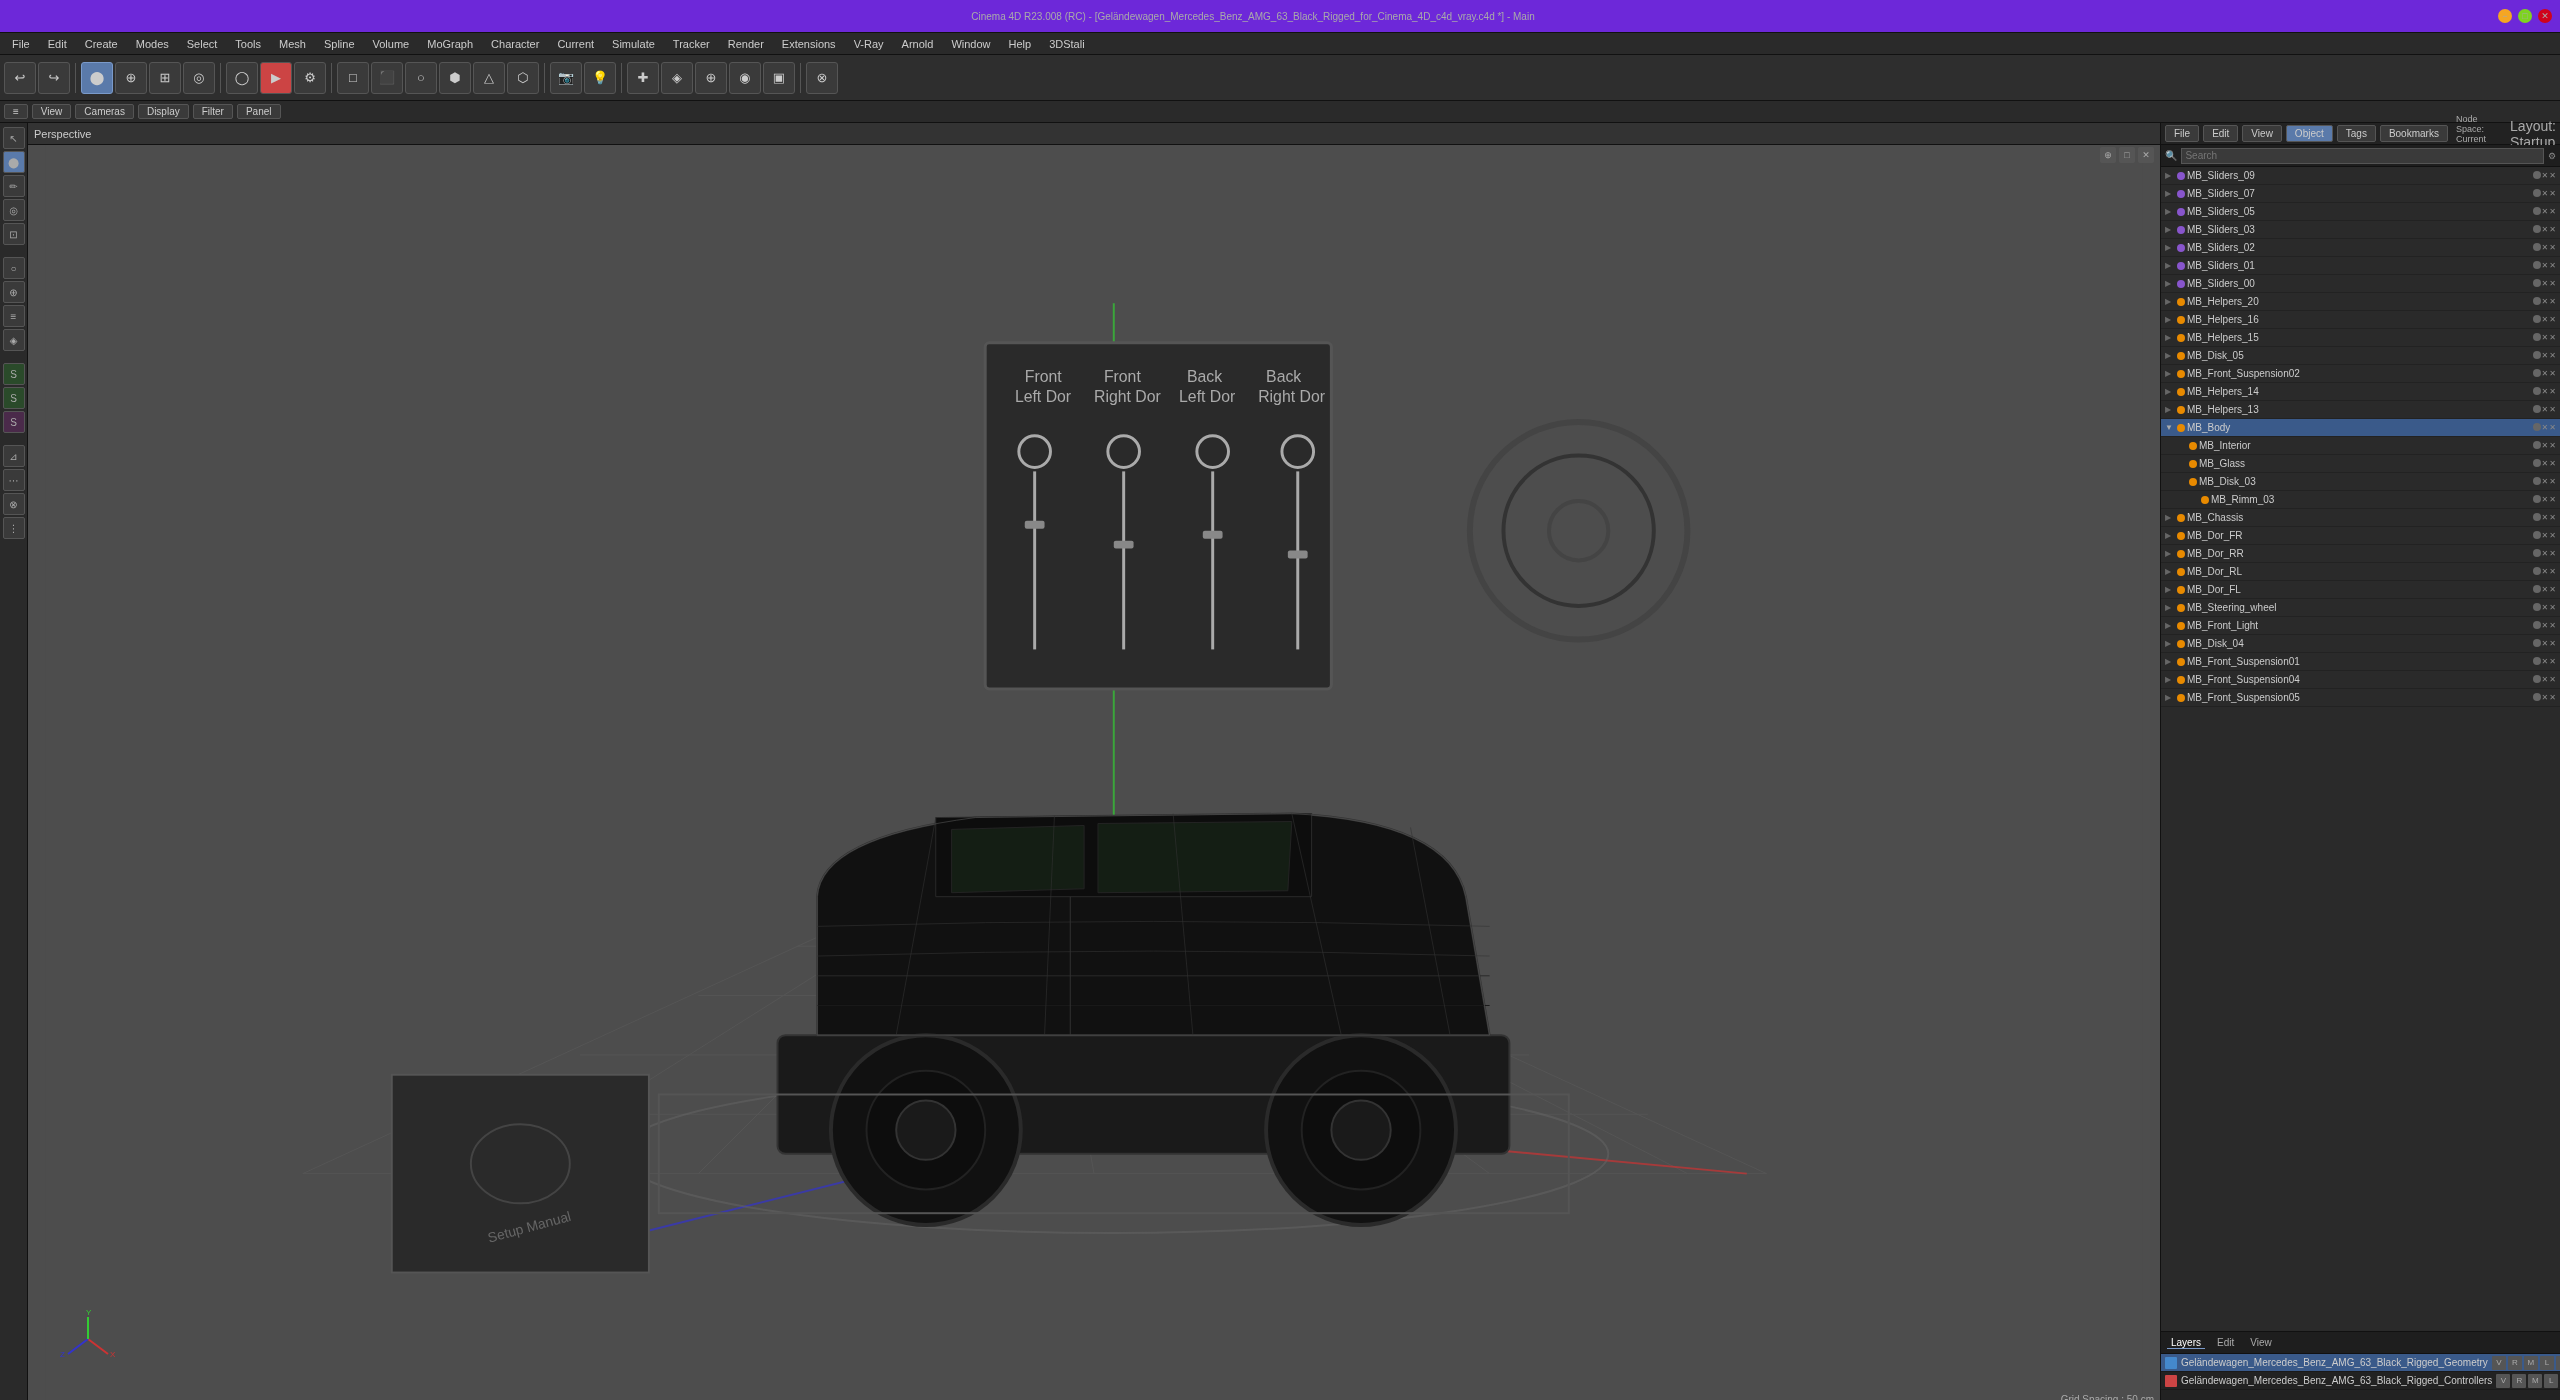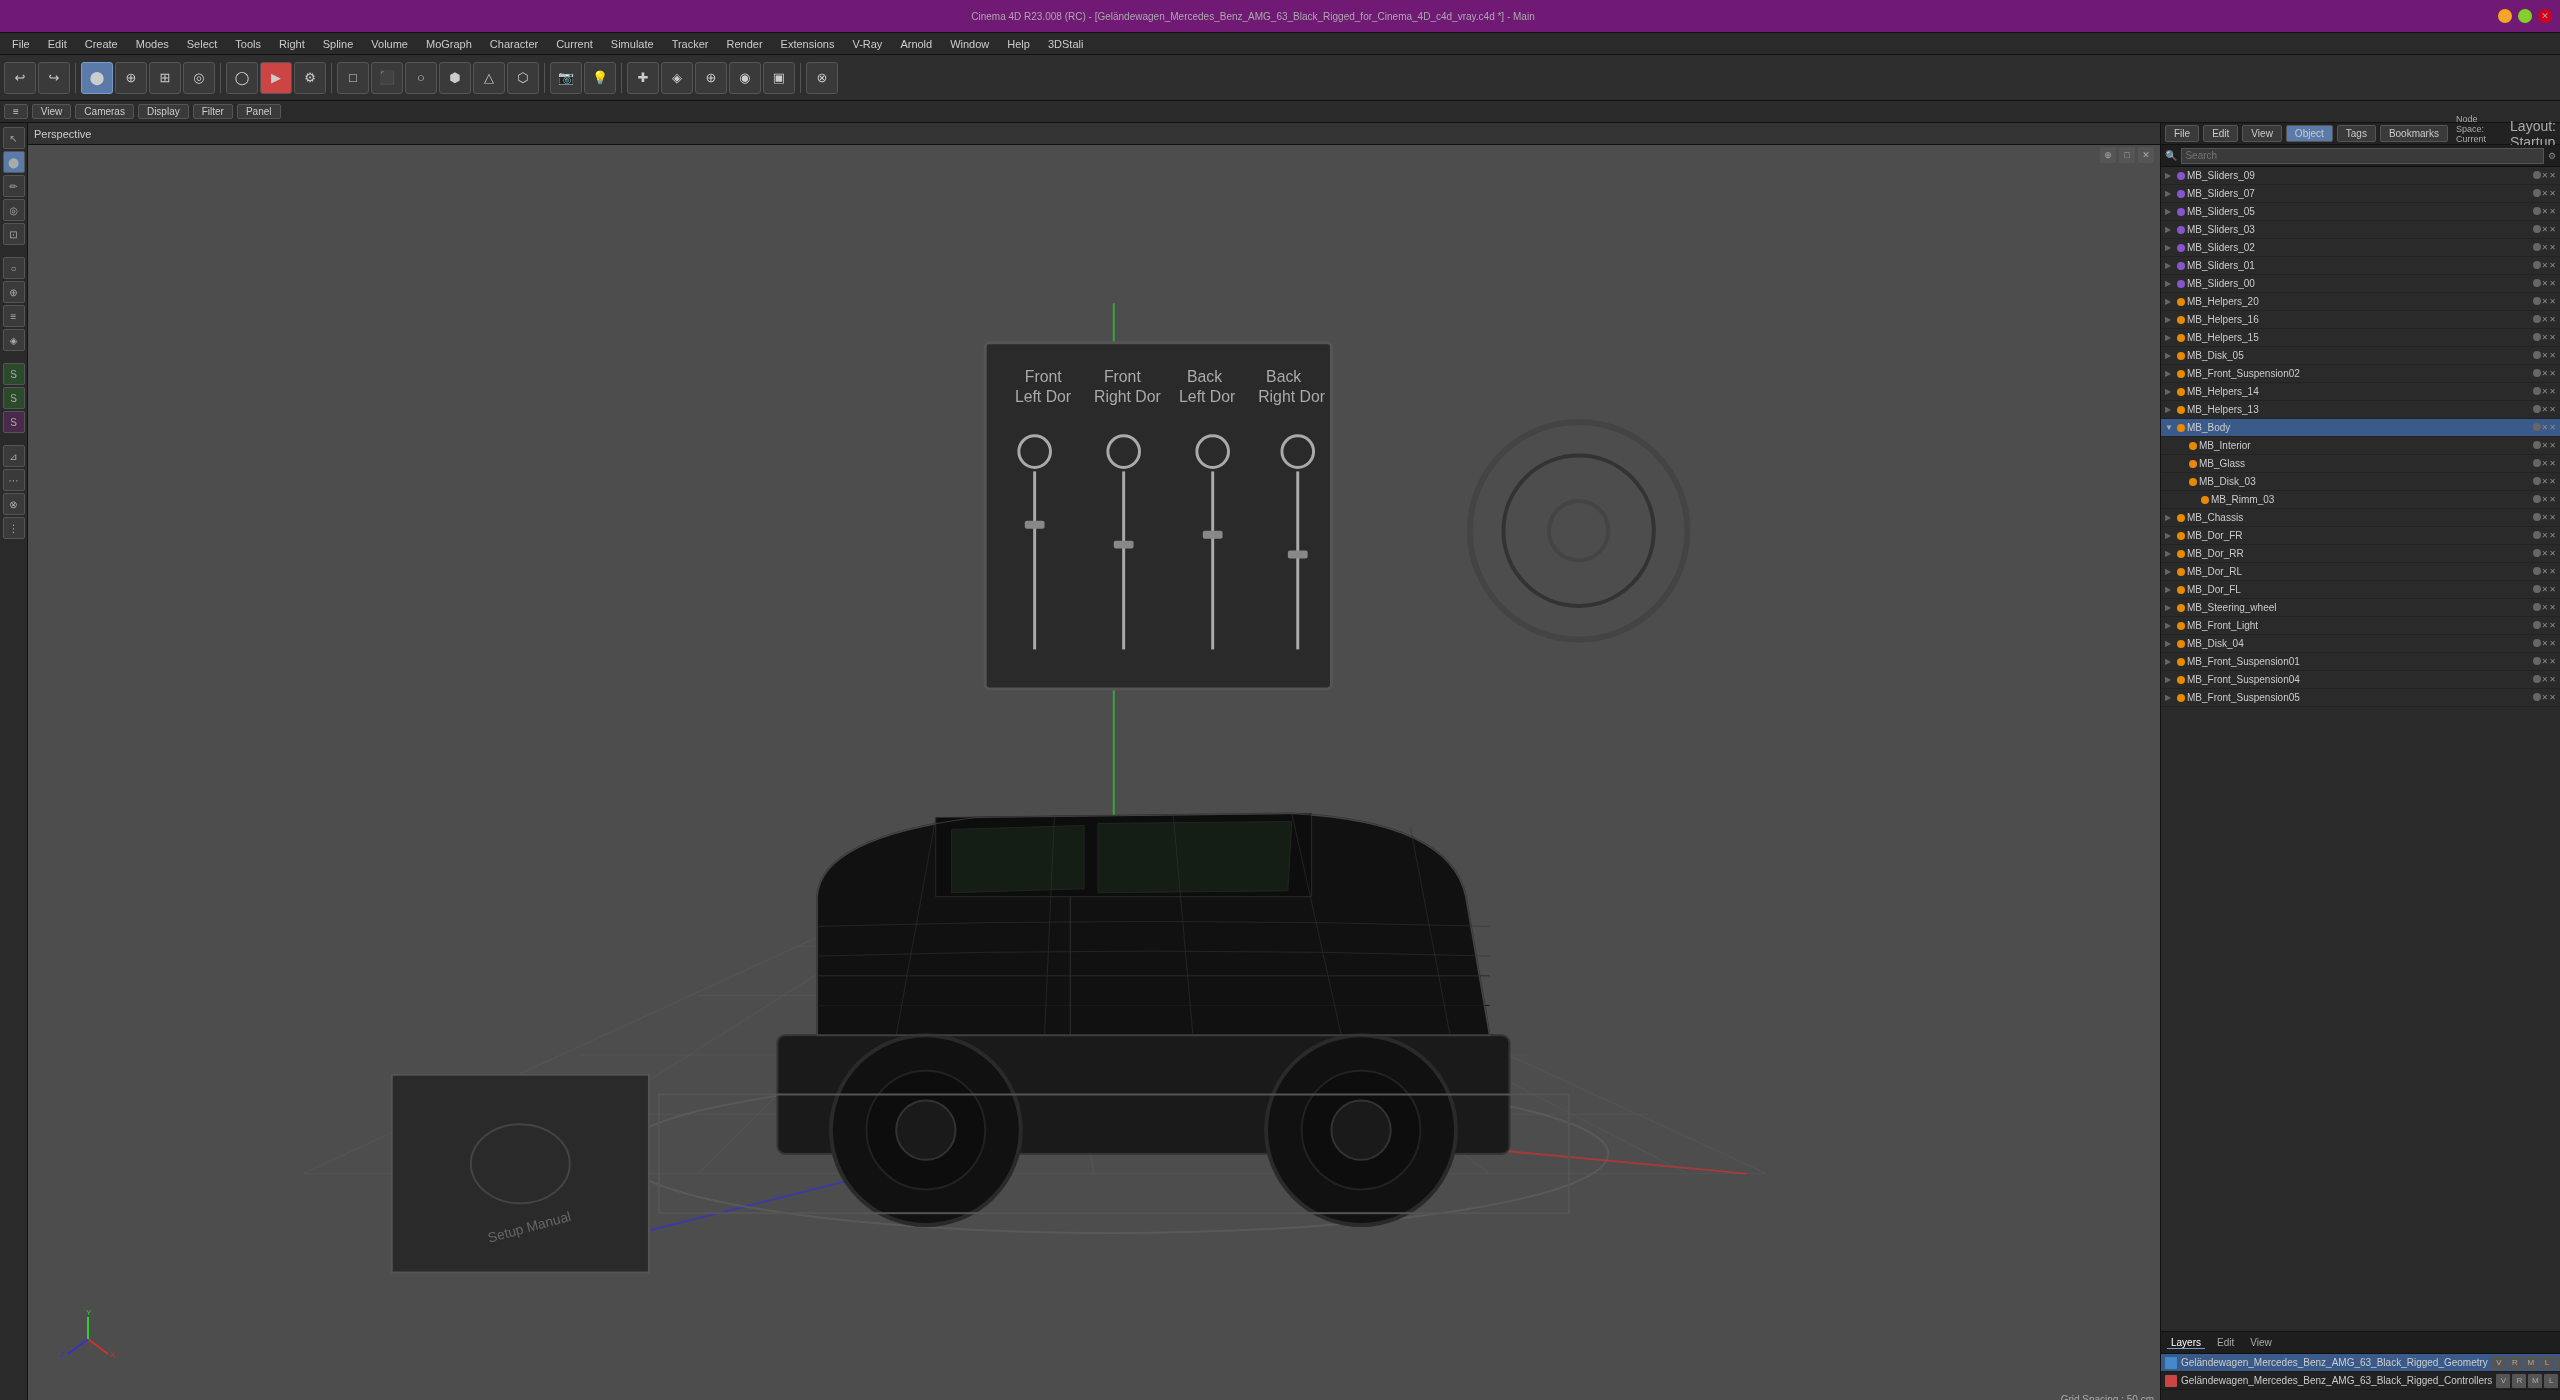--- a/index.html
+++ b/index.html
@@ -11,21 +11,21 @@
       font-size: 11px;
       color: #ccc;
       overflow: hidden;
       user-select: none;
     }
 
     
     #title-bar {
       width: 100%;
       height: 15px;
-      background: #701a75;
+      background: #6d28d9;
       display: flex;
       align-items: center;
       padding: 16px 8px;
       color: #aaa;
       font-size: 11px;
       border-bottom: 1px solid #111;
     }
     #title-bar .window-controls { display: flex; gap: 6px; }
     .win-btn {
       width: 14px; height: 14px;
@@ -284,21 +284,21 @@
   </div>
 </div>
 
 <div id="menu-bar">
     <div class="menu-item">File</div>
     <div class="menu-item">Edit</div>
     <div class="menu-item">Create</div>
     <div class="menu-item">Modes</div>
     <div class="menu-item">Select</div>
     <div class="menu-item">Tools</div>
-    <div class="menu-item">Right</div>
+    <div class="menu-item">Mesh</div>
     <div class="menu-item">Spline</div>
     <div class="menu-item">Volume</div>
     <div class="menu-item">MoGraph</div>
     <div class="menu-item">Character</div>
     <div class="menu-item">Current</div>
     <div class="menu-item">Simulate</div>
     <div class="menu-item">Tracker</div>
     <div class="menu-item">Render</div>
     <div class="menu-item">Extensions</div>
     <div class="menu-item">V-Ray</div>

